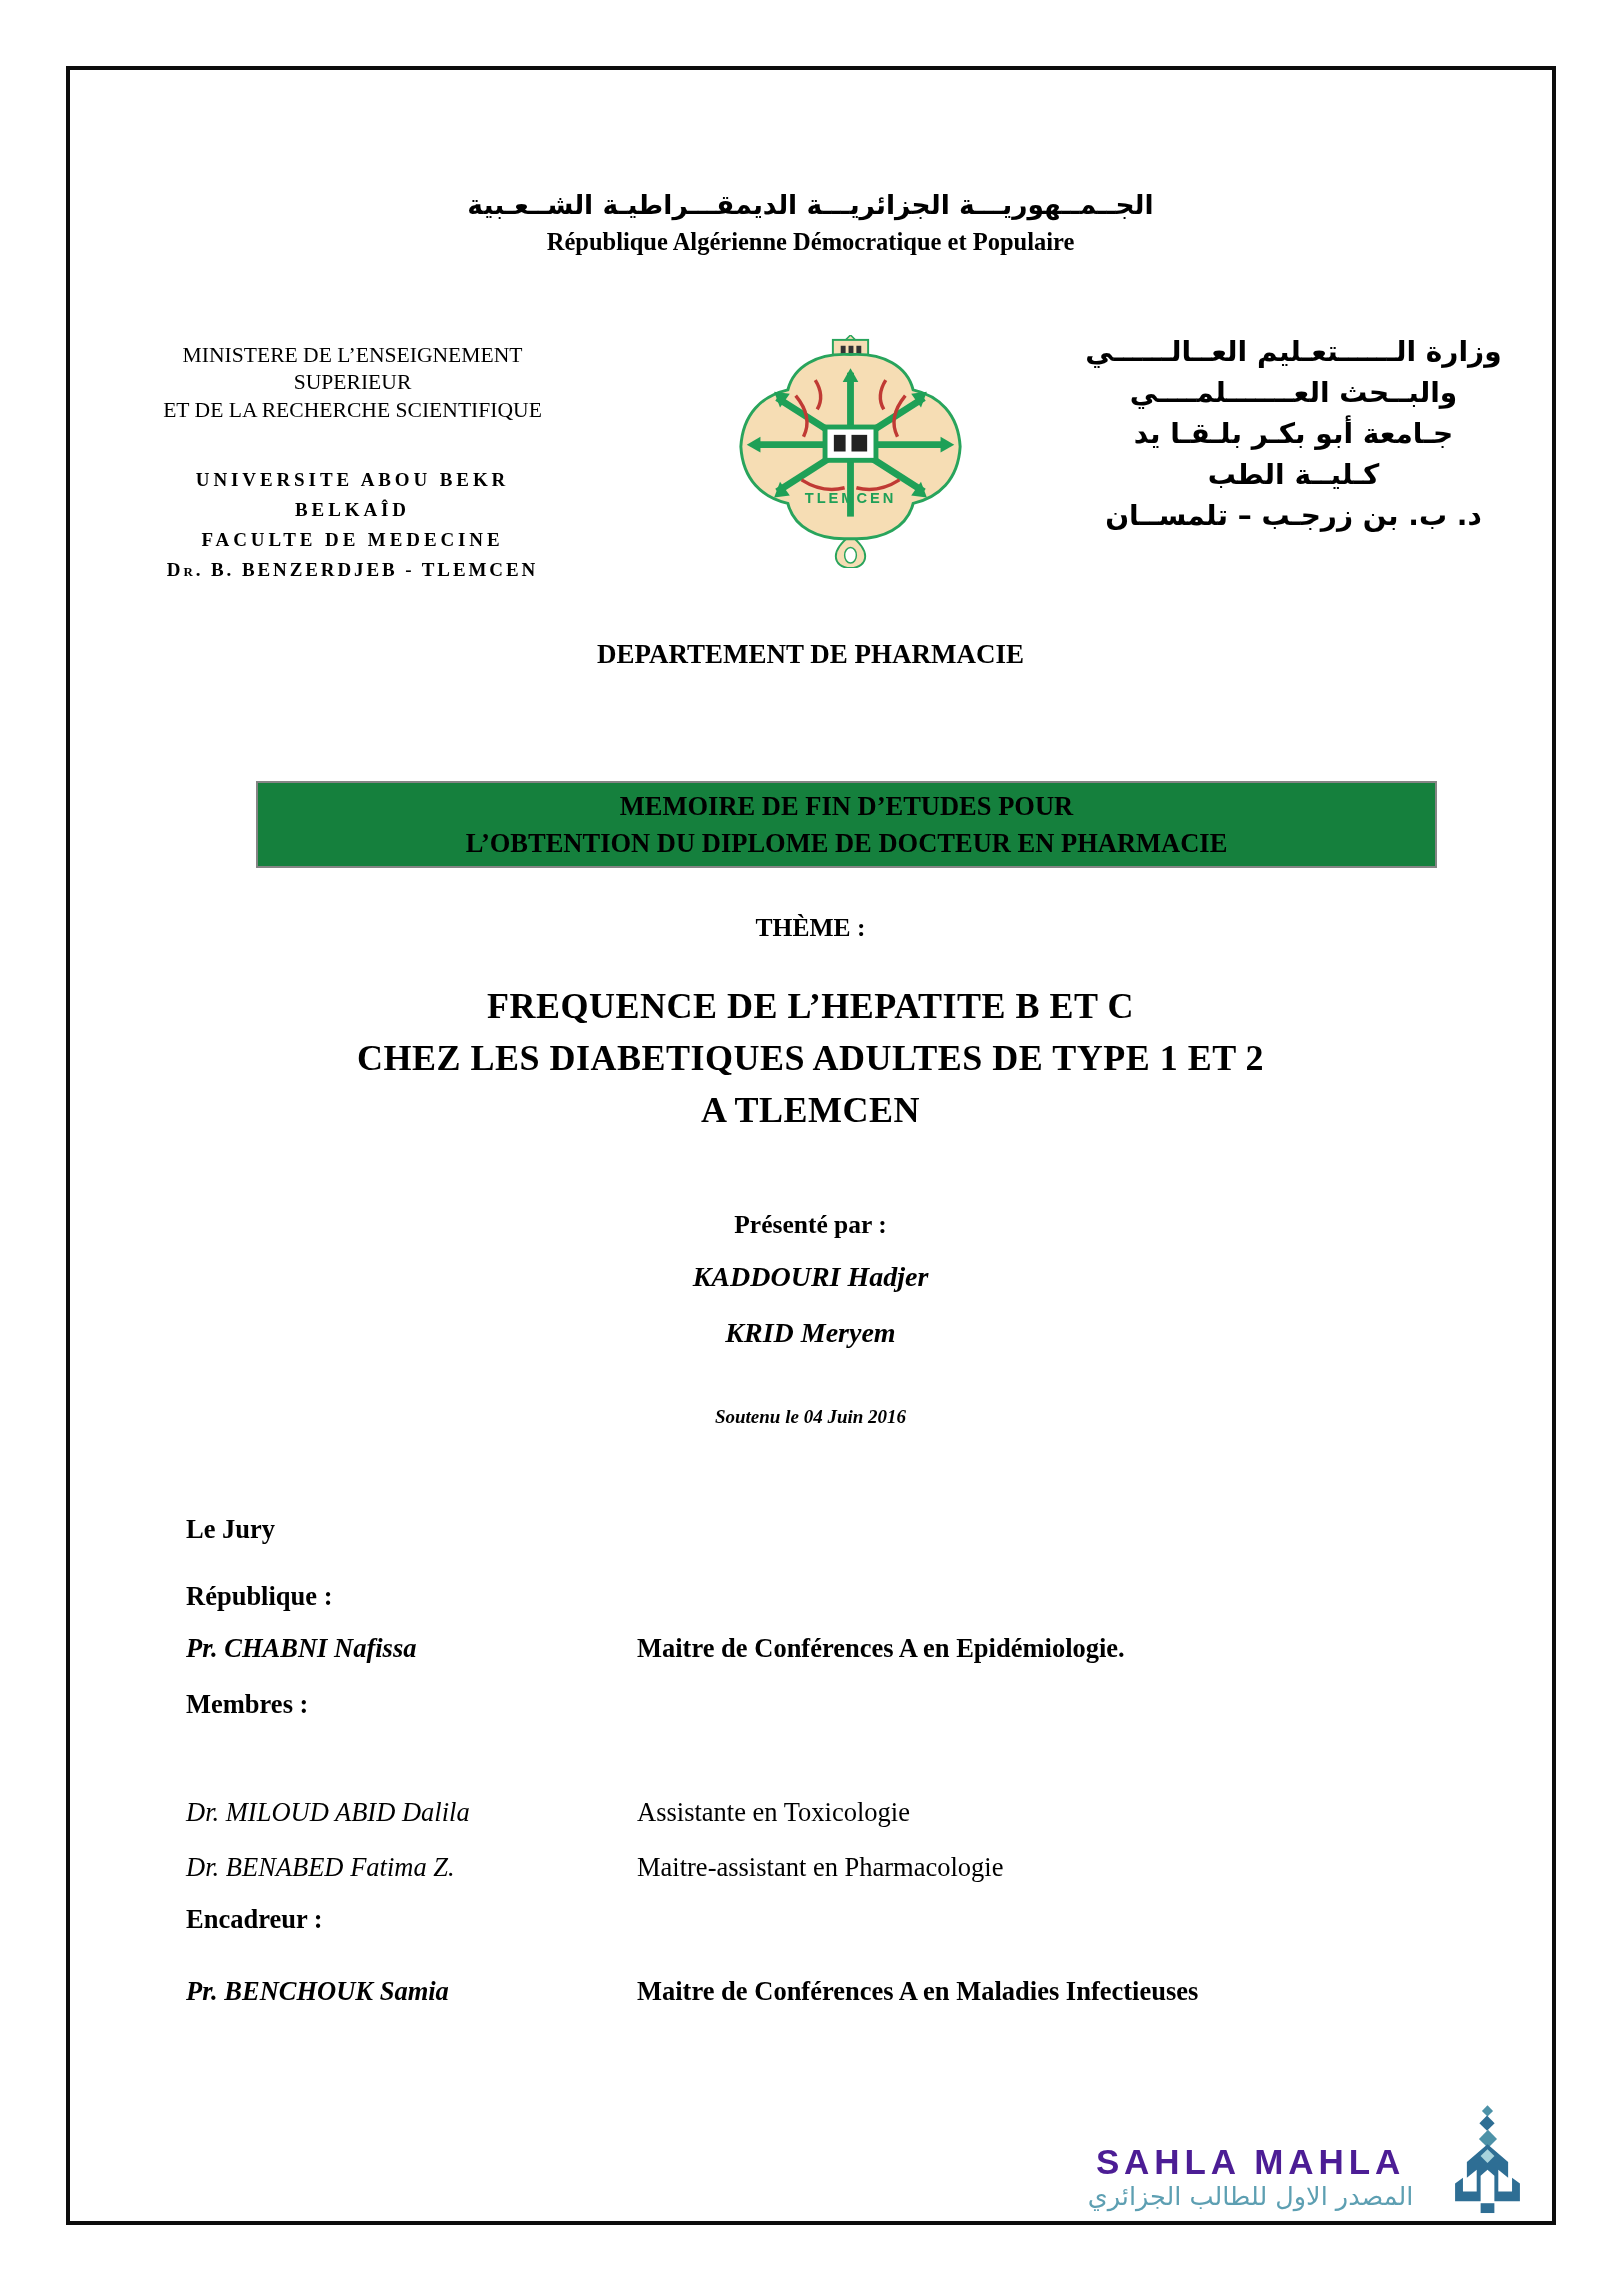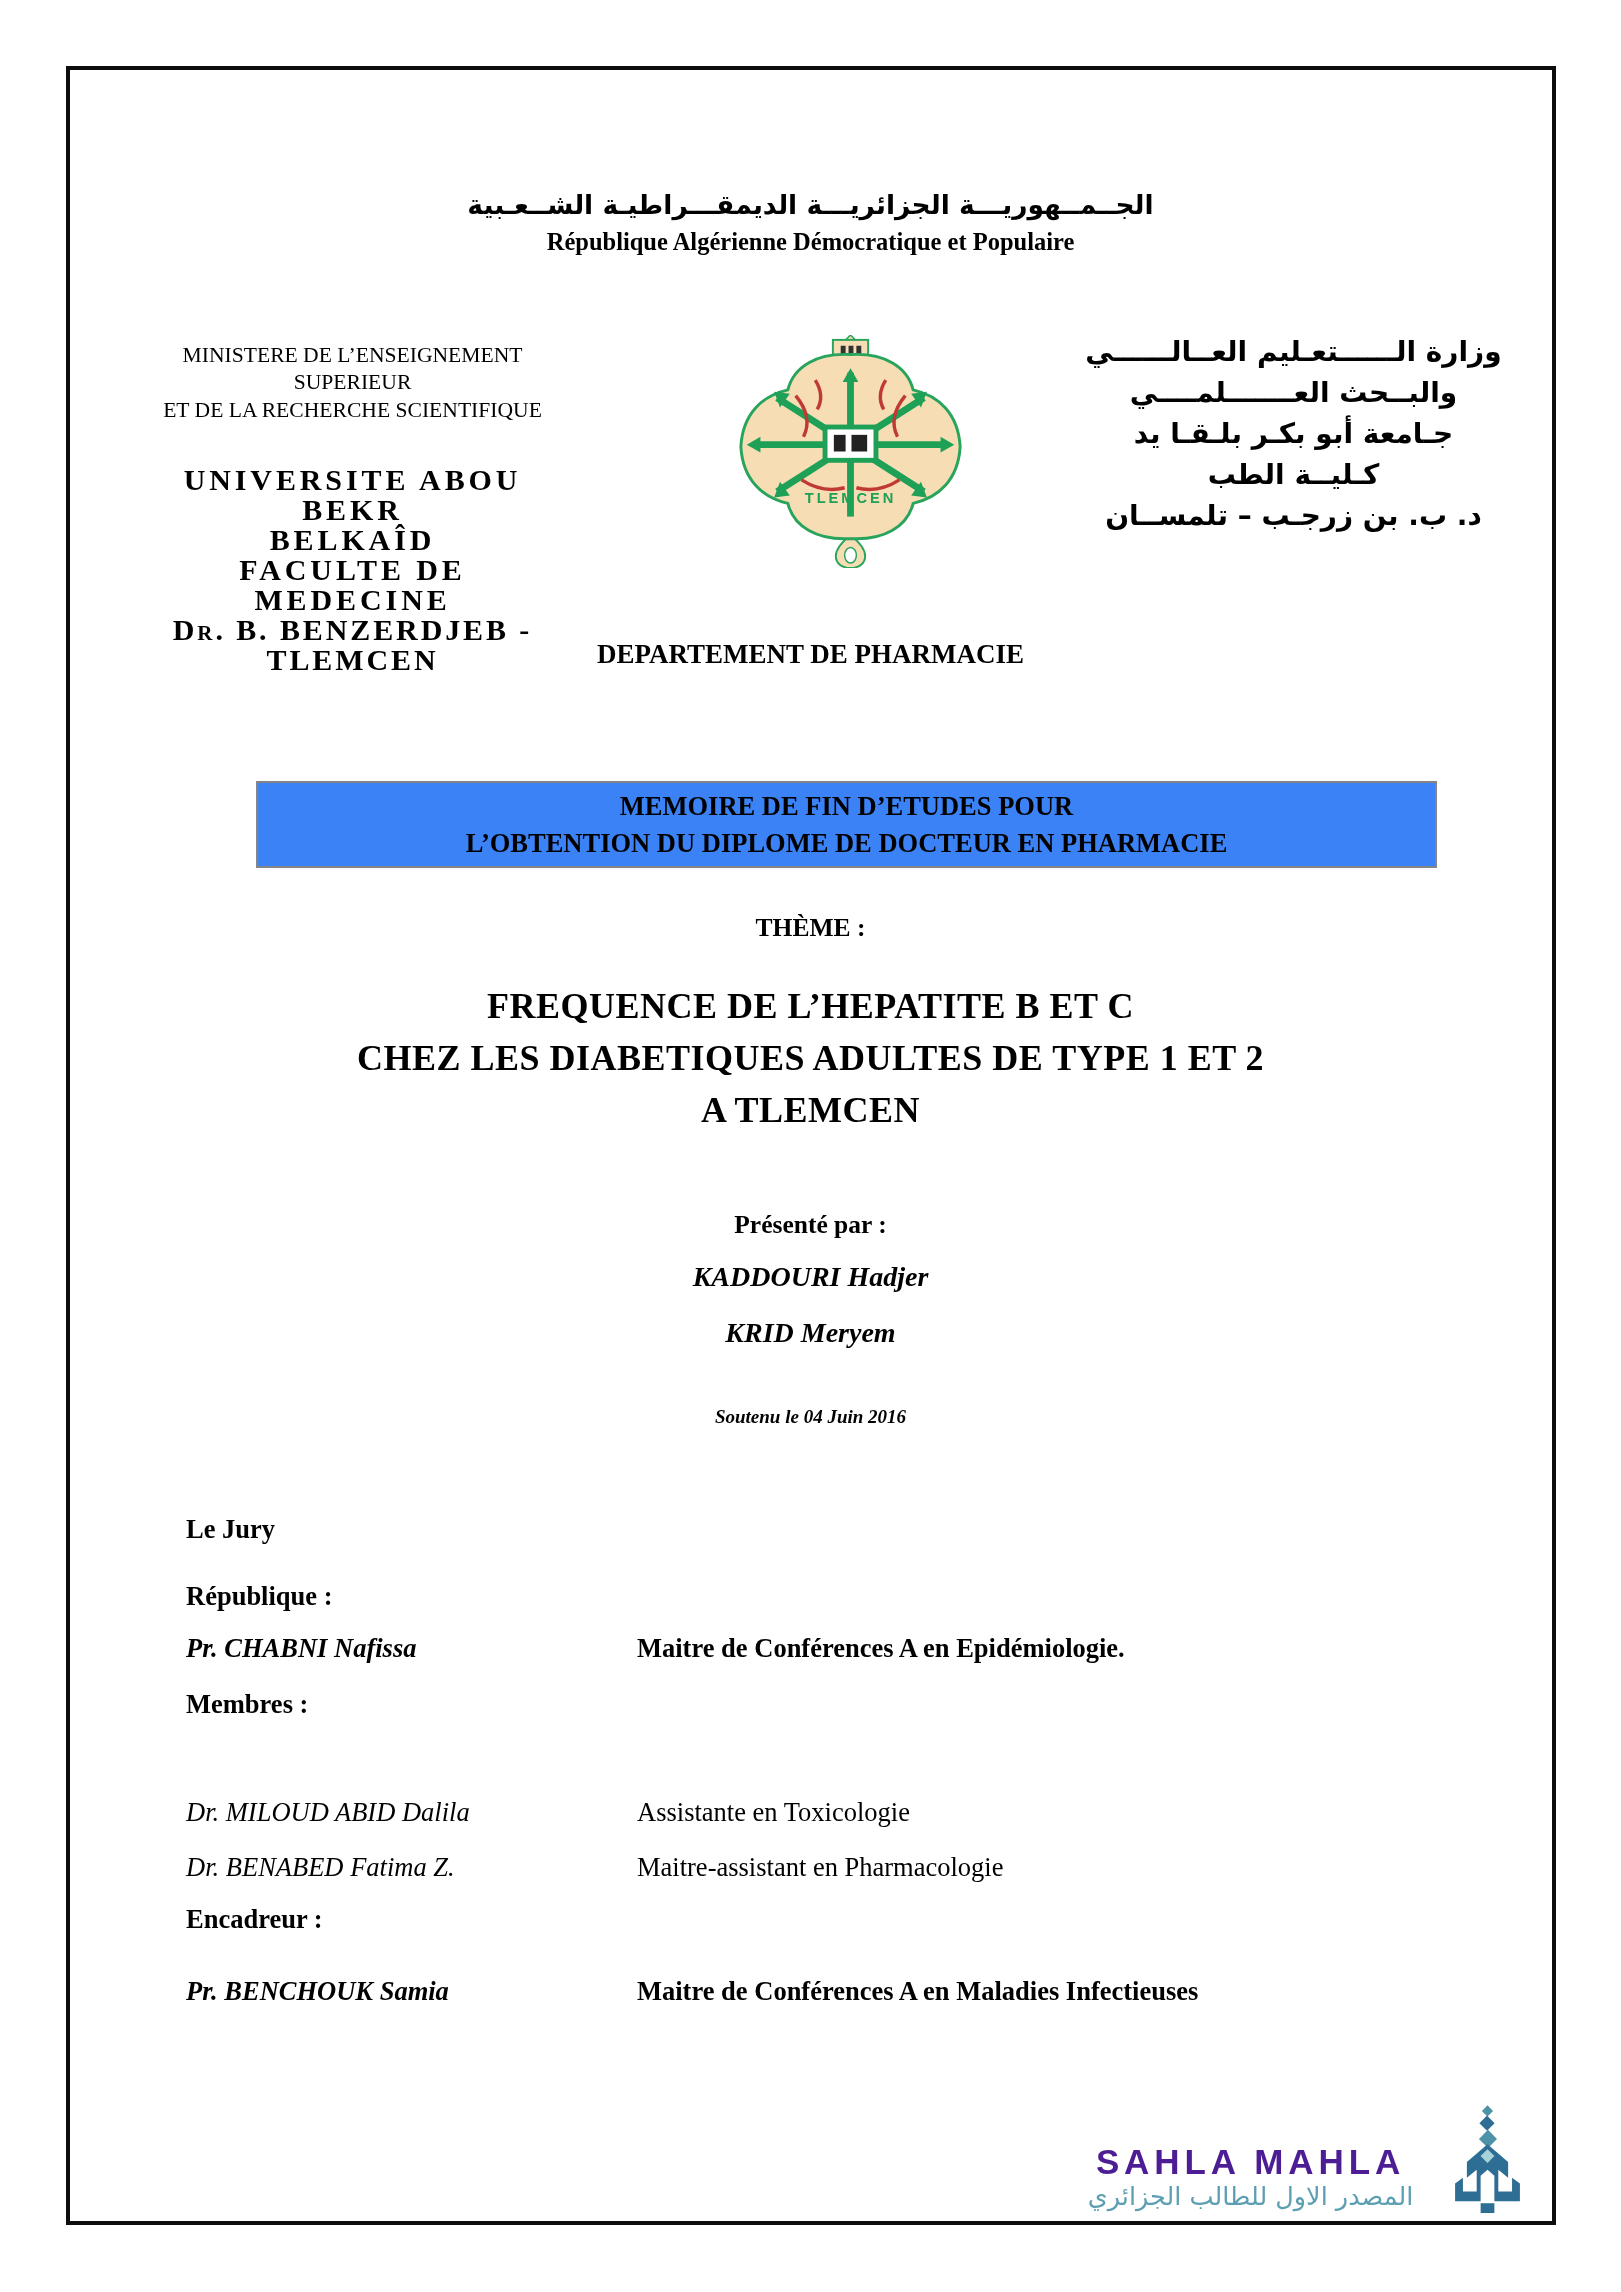--- a/index.html
+++ b/index.html
@@ -17,31 +17,31 @@
   }
   .centered{left:0;width:1621px;text-align:center;}
   .abs{position:absolute;}
   
   .ar-top{top:189px;font-size:26.5px;font-weight:bold;font-family:"DejaVu Sans",sans-serif;}
   .fr-top{top:228px;font-size:24.5px;font-weight:bold;}
   
   .ministry{left:137px;top:342px;width:431px;text-align:center;}
   .ministry .small{font-size:21.6px;line-height:27.4px;}
   .ministry .gap{height:41px;}
-  .ministry .univ{font-size:30px;font-weight:bold;letter-spacing:3.9px;line-height:30px;}
+  .ministry .univ{font-size:19px;font-weight:bold;letter-spacing:3.9px;line-height:30px;}
   .ministry .smallcaps{font-variant:small-caps;letter-spacing:2.9px;}
   
   .seal{left:733px;top:335px;}
   
   .ar-block{left:1059px;top:331px;width:469px;text-align:center;direction:rtl;
     font-size:28px;font-weight:bold;line-height:41px;font-family:"DejaVu Sans",sans-serif;}
   
   .dept{top:639px;font-size:27px;font-weight:bold;}
   
-  .membox{left:256px;top:781px;width:1181px;height:87px;background:#3b82f6;
+  .membox{left:256px;top:781px;width:1181px;height:87px;background:#15803d;
     border:2px solid #858585;box-sizing:border-box;text-align:center;
     font-size:26.5px;font-weight:bold;line-height:37px;padding-top:4.9px;}
   
   .theme{top:913px;font-size:25.5px;font-weight:bold;}
   .title{top:980px;font-size:36px;font-weight:bold;line-height:52px;white-space:pre-line;letter-spacing:0.5px;}
   
   .presente{top:1210px;font-size:25.5px;font-weight:bold;}
   .author1{top:1261px;}
   .author2{top:1317px;}
   .author{font-size:28px;font-weight:bold;font-style:italic;}

